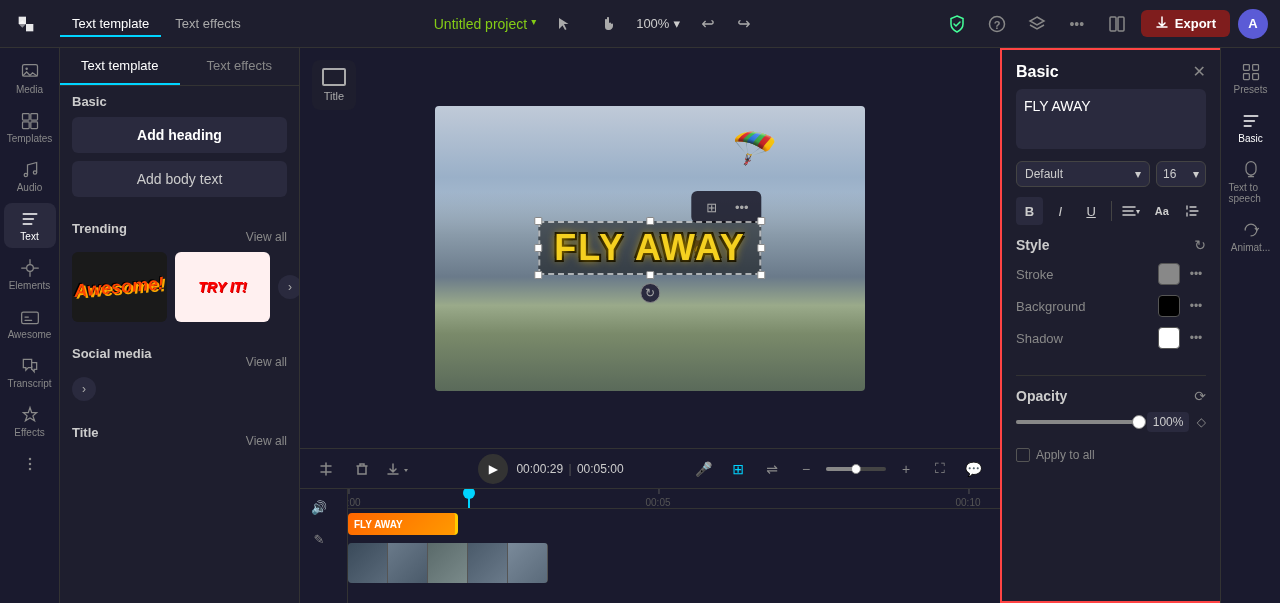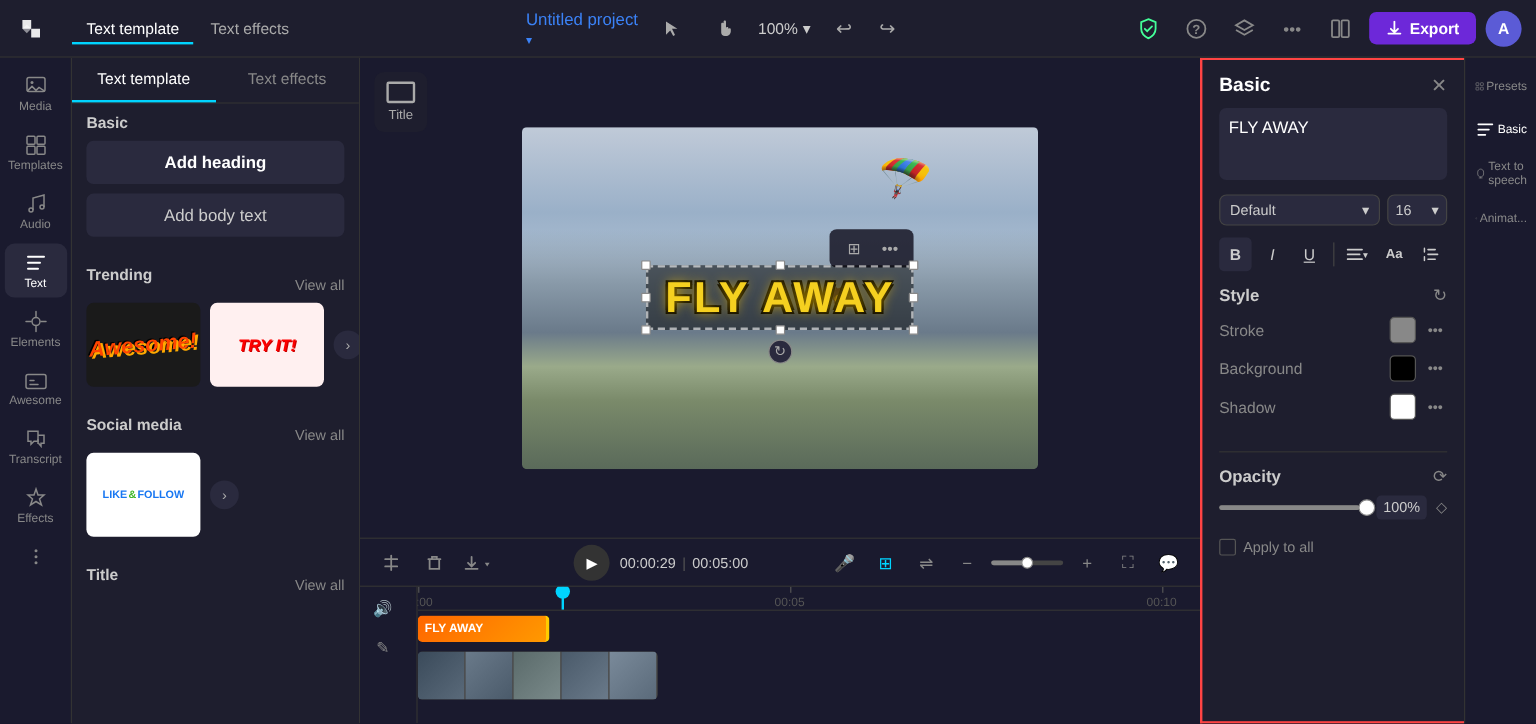--- a/index.html
+++ b/index.html
@@ -19,21 +19,21 @@
       z-index: 10;
     }
     .topbar-logo {
       width: 28px; height: 28px;
       display: flex; align-items: center; justify-content: center;
       margin-right: 4px;
     }
     .topbar-logo svg { width: 22px; height: 22px; }
     .topbar-project {
       display: flex; align-items: flex-start; gap: 4px;
-      font-size: 14px; color: #3b82f6; cursor: pointer; flex-direction: column;
+      font-size: 14px; color: #84cc16; cursor: pointer;
     }
     .topbar-project .chevron { font-size: 10px; }
     .topbar-tabs {
       display: flex; align-items: center; gap: 2px;
       margin-left: 8px;
     }
     .topbar-tab {
       padding: 4px 12px;
       font-size: 13px;
       color: #aaa;
@@ -69,29 +69,29 @@
     }
     .topbar-zoom {
       display: flex; align-items: center; gap: 4px;
       font-size: 13px; color: #ccc; cursor: pointer;
     }
     .topbar-undo-redo { display: flex; gap: 4px; }
     .topbar-right {
       display: flex; align-items: center; gap: 8px;
     }
     .btn-export {
-      background: #6d28d9;
+      background: #7f1d1d;
       color: #fff;
       border: none;
       border-radius: 6px;
       padding: 6px 14px;
       font-size: 13px;
       font-weight: 600;
       cursor: pointer;
-      display: flex; align-items: flex-end; gap: 6px;
+      display: flex; align-items: flex-start; gap: 6px;
     }
     .topbar-icon-btn {
       width: 32px; height: 32px;
       display: flex; align-items: center; justify-content: center;
       color: #aaa; cursor: pointer; border-radius: 6px; font-size: 15px;
     }
     .avatar {
       width: 30px; height: 30px;
       border-radius: 50%;
       background: #5b5bd6;
@@ -777,21 +777,21 @@
       display: flex;
       flex-direction: column;
       align-items: center;
       padding: 8px 0;
       gap: 4px;
       flex-shrink: 0;
     }
     .far-right-item {
       width: 52px;
       display: flex;
-      flex-direction: row;
+      flex-direction: column;
       align-items: center;
       gap: 2px;
       padding: 6px 4px;
       border-radius: 8px;
       cursor: pointer;
       color: #888;
     }
     .far-right-item.active { color: #fff; }
     .far-right-item svg { width: 20px; height: 20px; }
     .far-right-item .icon-text { font-size: 10px; }
@@ -982,27 +982,20 @@
         <div class="next-arrow">›</div>
       </div>
     </div>
 
     <div class="panel-section">
       <div class="section-header">
         <div class="section-title">Social media</div>
         <div class="view-all">View all</div>
       </div>
       <div class="template-grid">
-        <div class="template-card like-follow-card">
-          <div style="font-size:9px; font-weight:900; display:flex; gap:1px; align-items:center;">
-            <span style="color:#1877f2;">LIKE </span>
-              <span style="color:#42b72a;">&amp;</span>
-              <span style="color:#1877f2;"> FOLLOW</span>
-          </div>
-        </div>
         <div class="next-arrow">›</div>
       </div>
     </div>
 
     <div class="panel-section">
       <div class="section-header">
         <div class="section-title">Title</div>
         <div class="view-all">View all</div>
       </div>
     </div>

